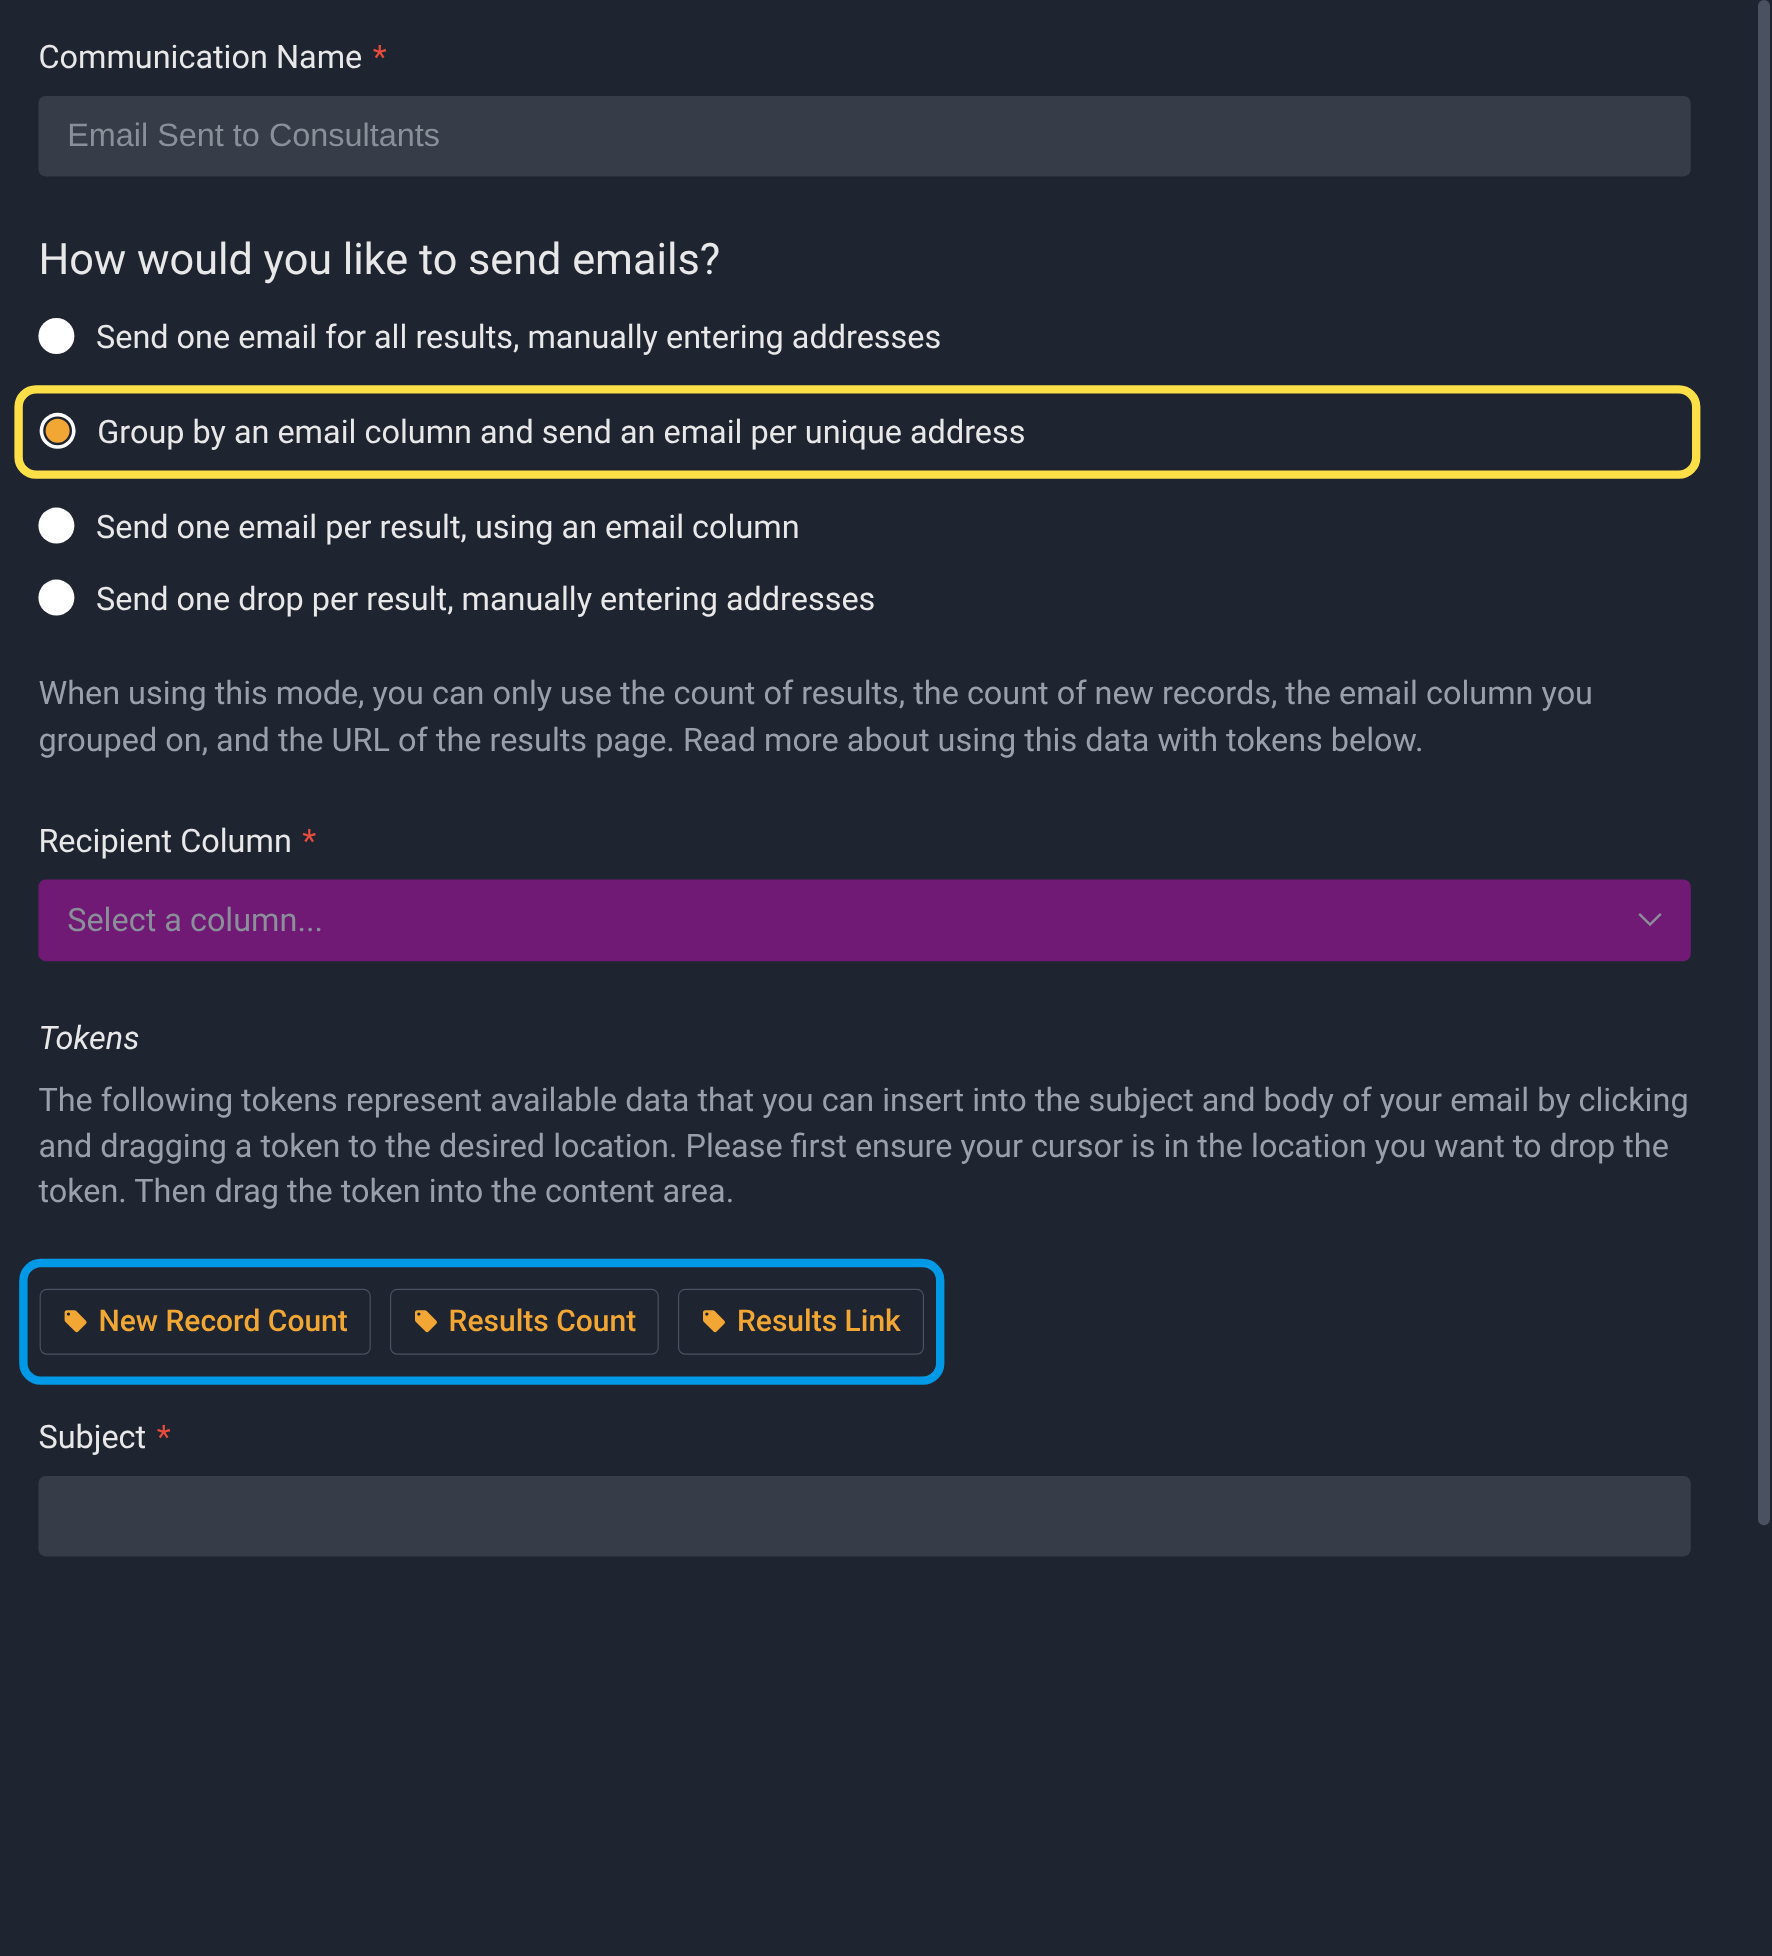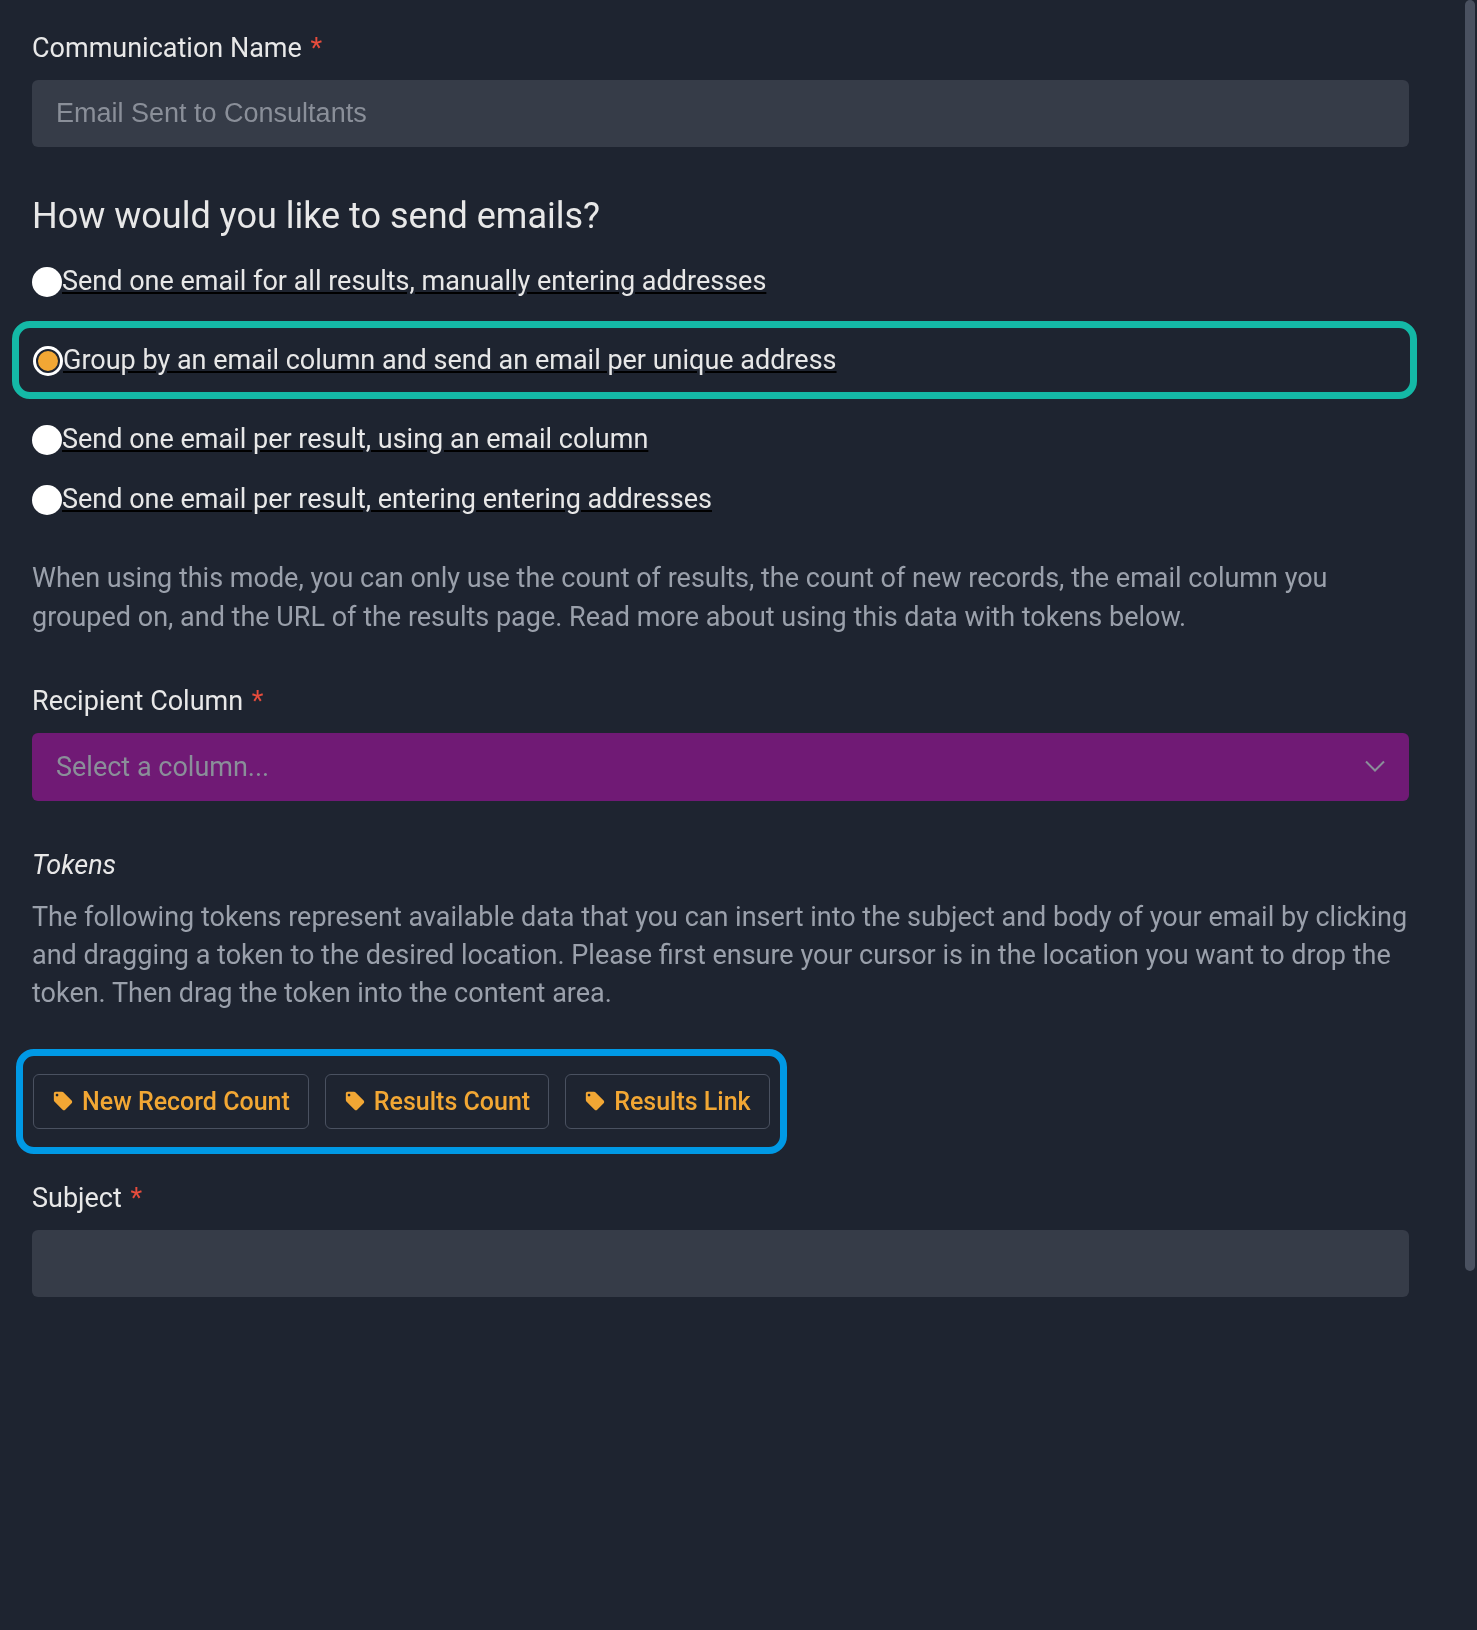--- a/index.html
+++ b/index.html
@@ -64,28 +64,28 @@
       font-size: 36px;
       font-weight: 400;
       margin-bottom: 24px;
       display: block;
     }
     .radio-group {
       margin-bottom: 40px;
     }
     .radio-option {
       display: flex;
-      align-items: flex-end;
+      align-items: flex-start;
+      gap: 18px;
       margin-bottom: 20px;
       padding: 4px 0;
       border-radius: 12px;
-      text-decoration: underline;
     }
     .radio-option.highlighted {
-      border: 7px solid #14b8a6;
+      border: 7px solid #fde047;
       border-radius: 18px;
       padding: 16px 14px;
       margin-left: -20px;
       margin-right: -8px;
     }
     .radio-circle {
       width: 30px;
       height: 30px;
       border-radius: 50%;
       background: #ffffff;
@@ -201,21 +201,21 @@
     <div class="radio-option highlighted">
       <div class="radio-circle selected"></div>
       <span class="radio-label">Group by an email column and send an email per unique address</span>
     </div>
     <div class="radio-option">
       <div class="radio-circle"></div>
       <span class="radio-label">Send one email per result, using an email column</span>
     </div>
     <div class="radio-option">
       <div class="radio-circle"></div>
-      <span class="radio-label">Send one email per result, entering entering addresses</span>
+      <span class="radio-label">Send one drop per result, manually entering addresses</span>
     </div>
   </div>
 
   <div class="help-text">When using this mode, you can only use the count of results, the count of new records, the email column you grouped on, and the URL of the results page. Read more about using this data with tokens below.</div>
 
   <label class="label">
     <span>Recipient Column</span><span class="required"> *</span>
   </label>
   <div class="select-wrapper">
     <div class="select-field">Select a column...</div>

